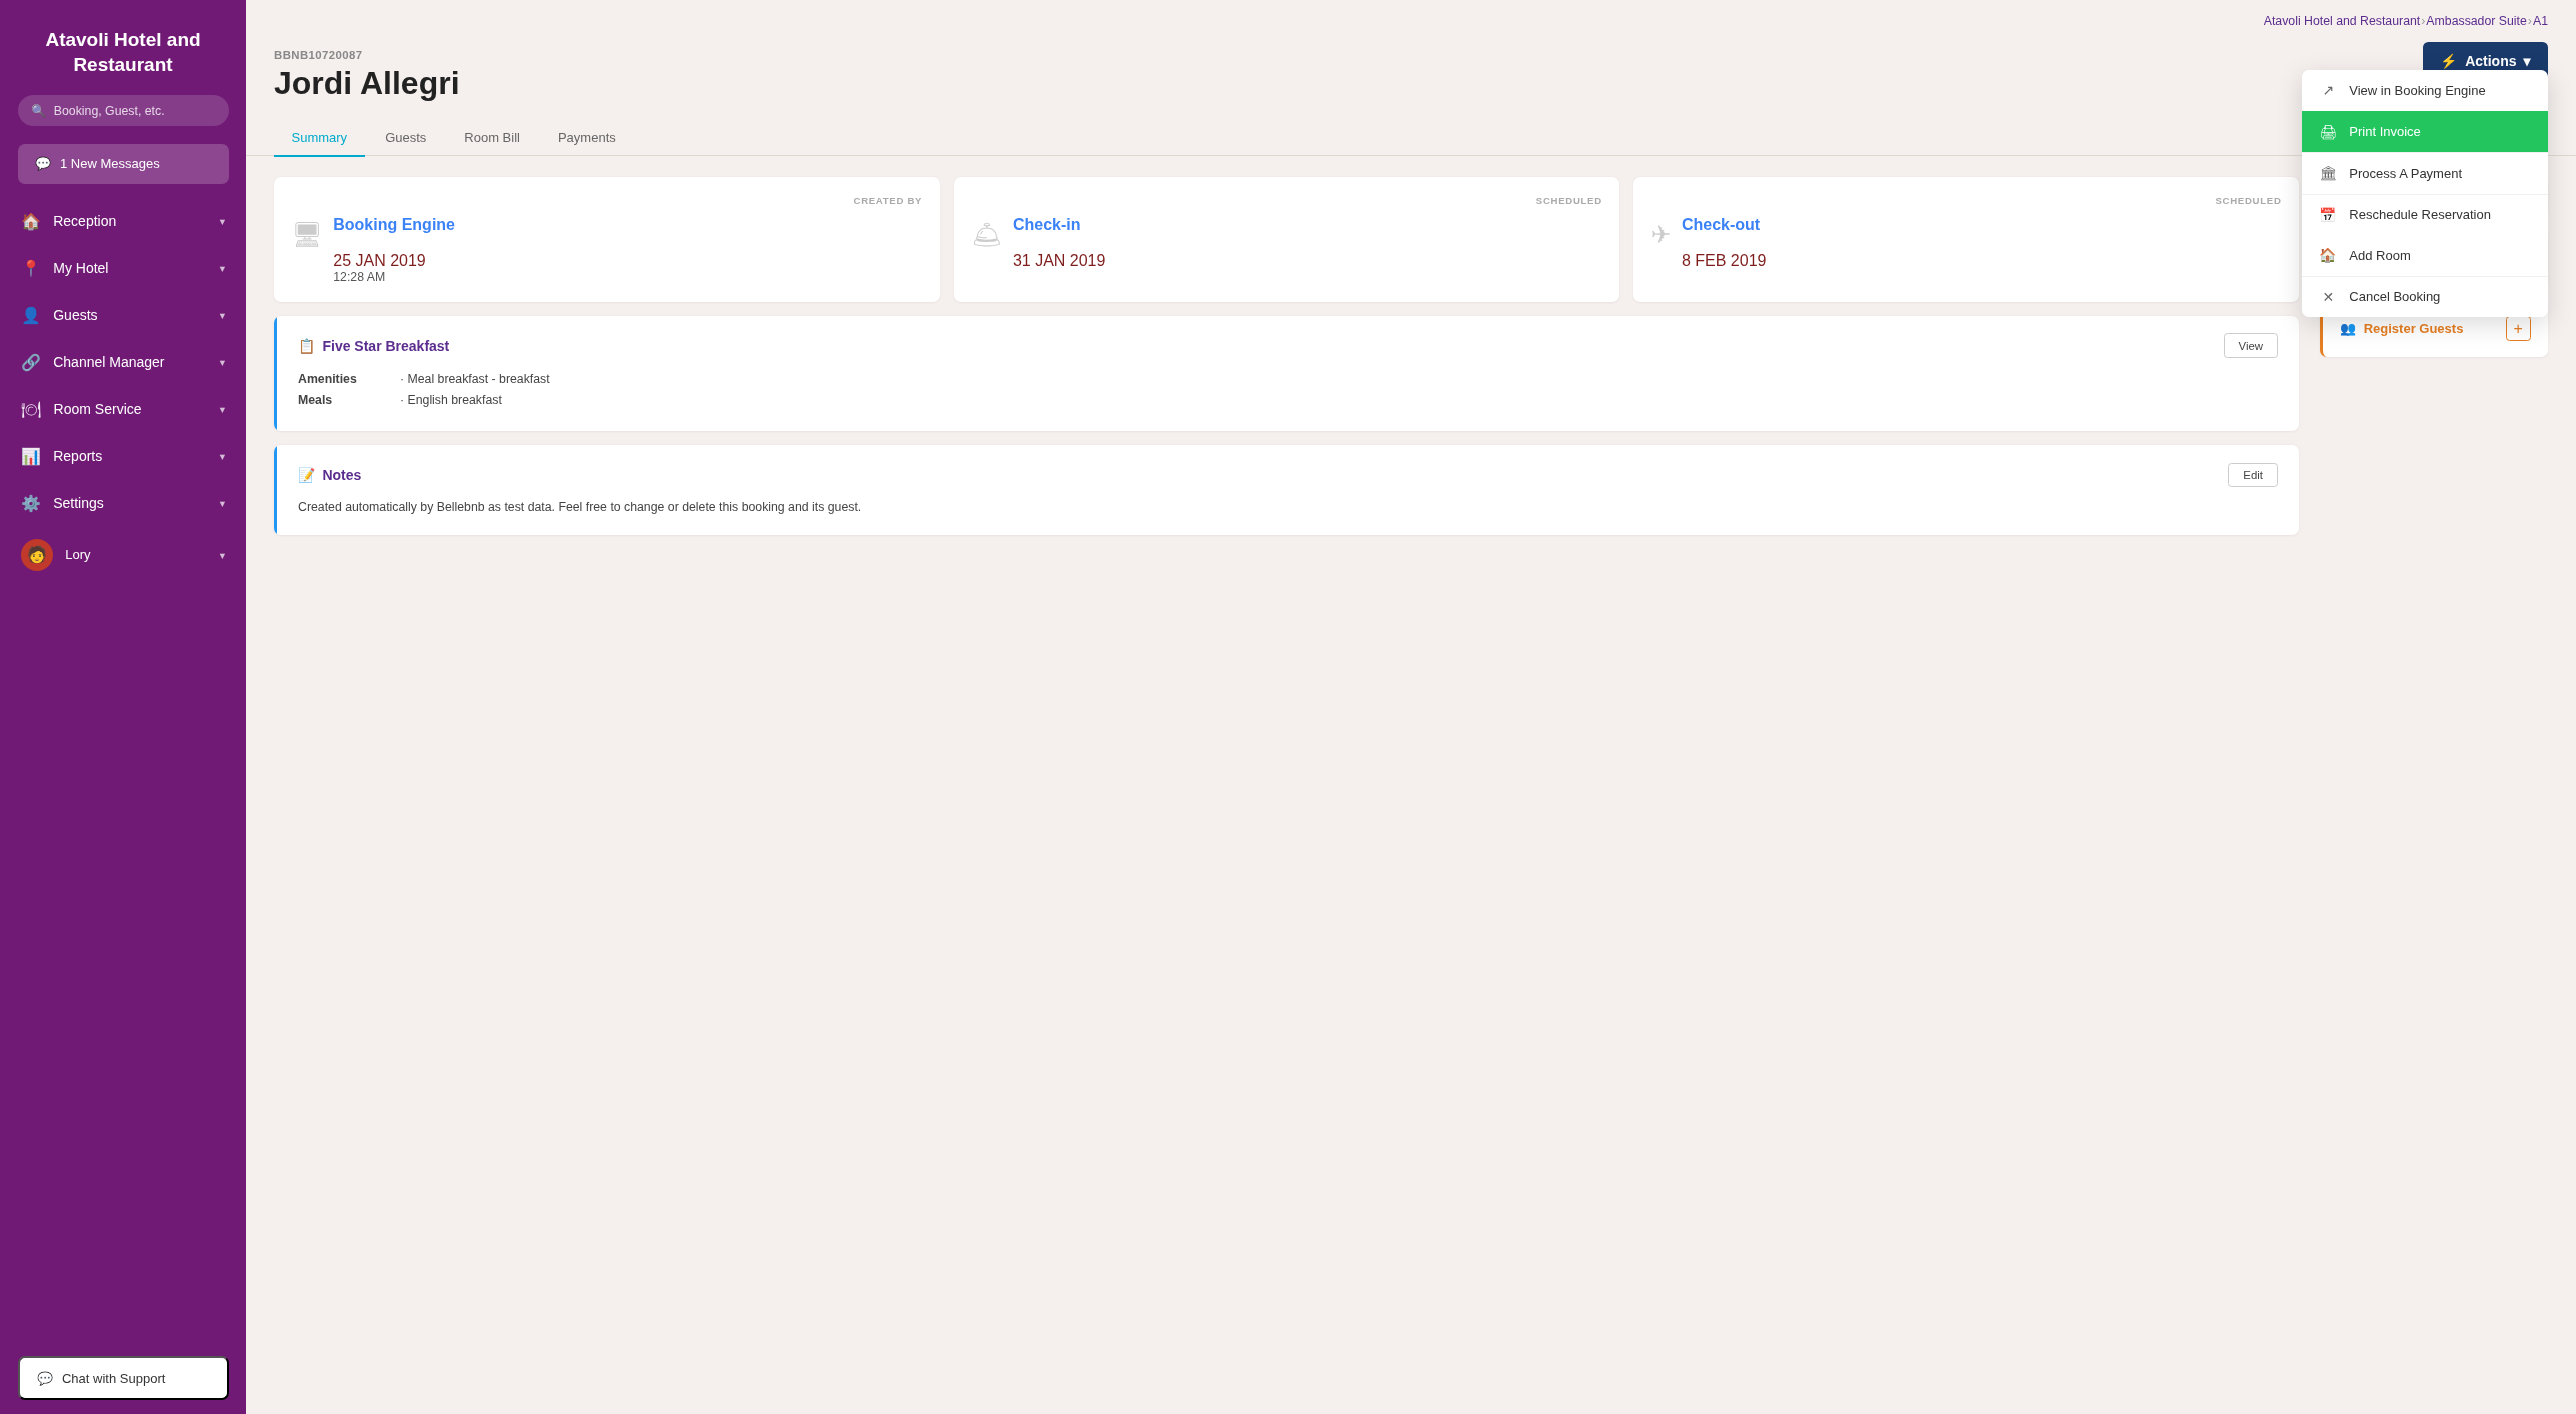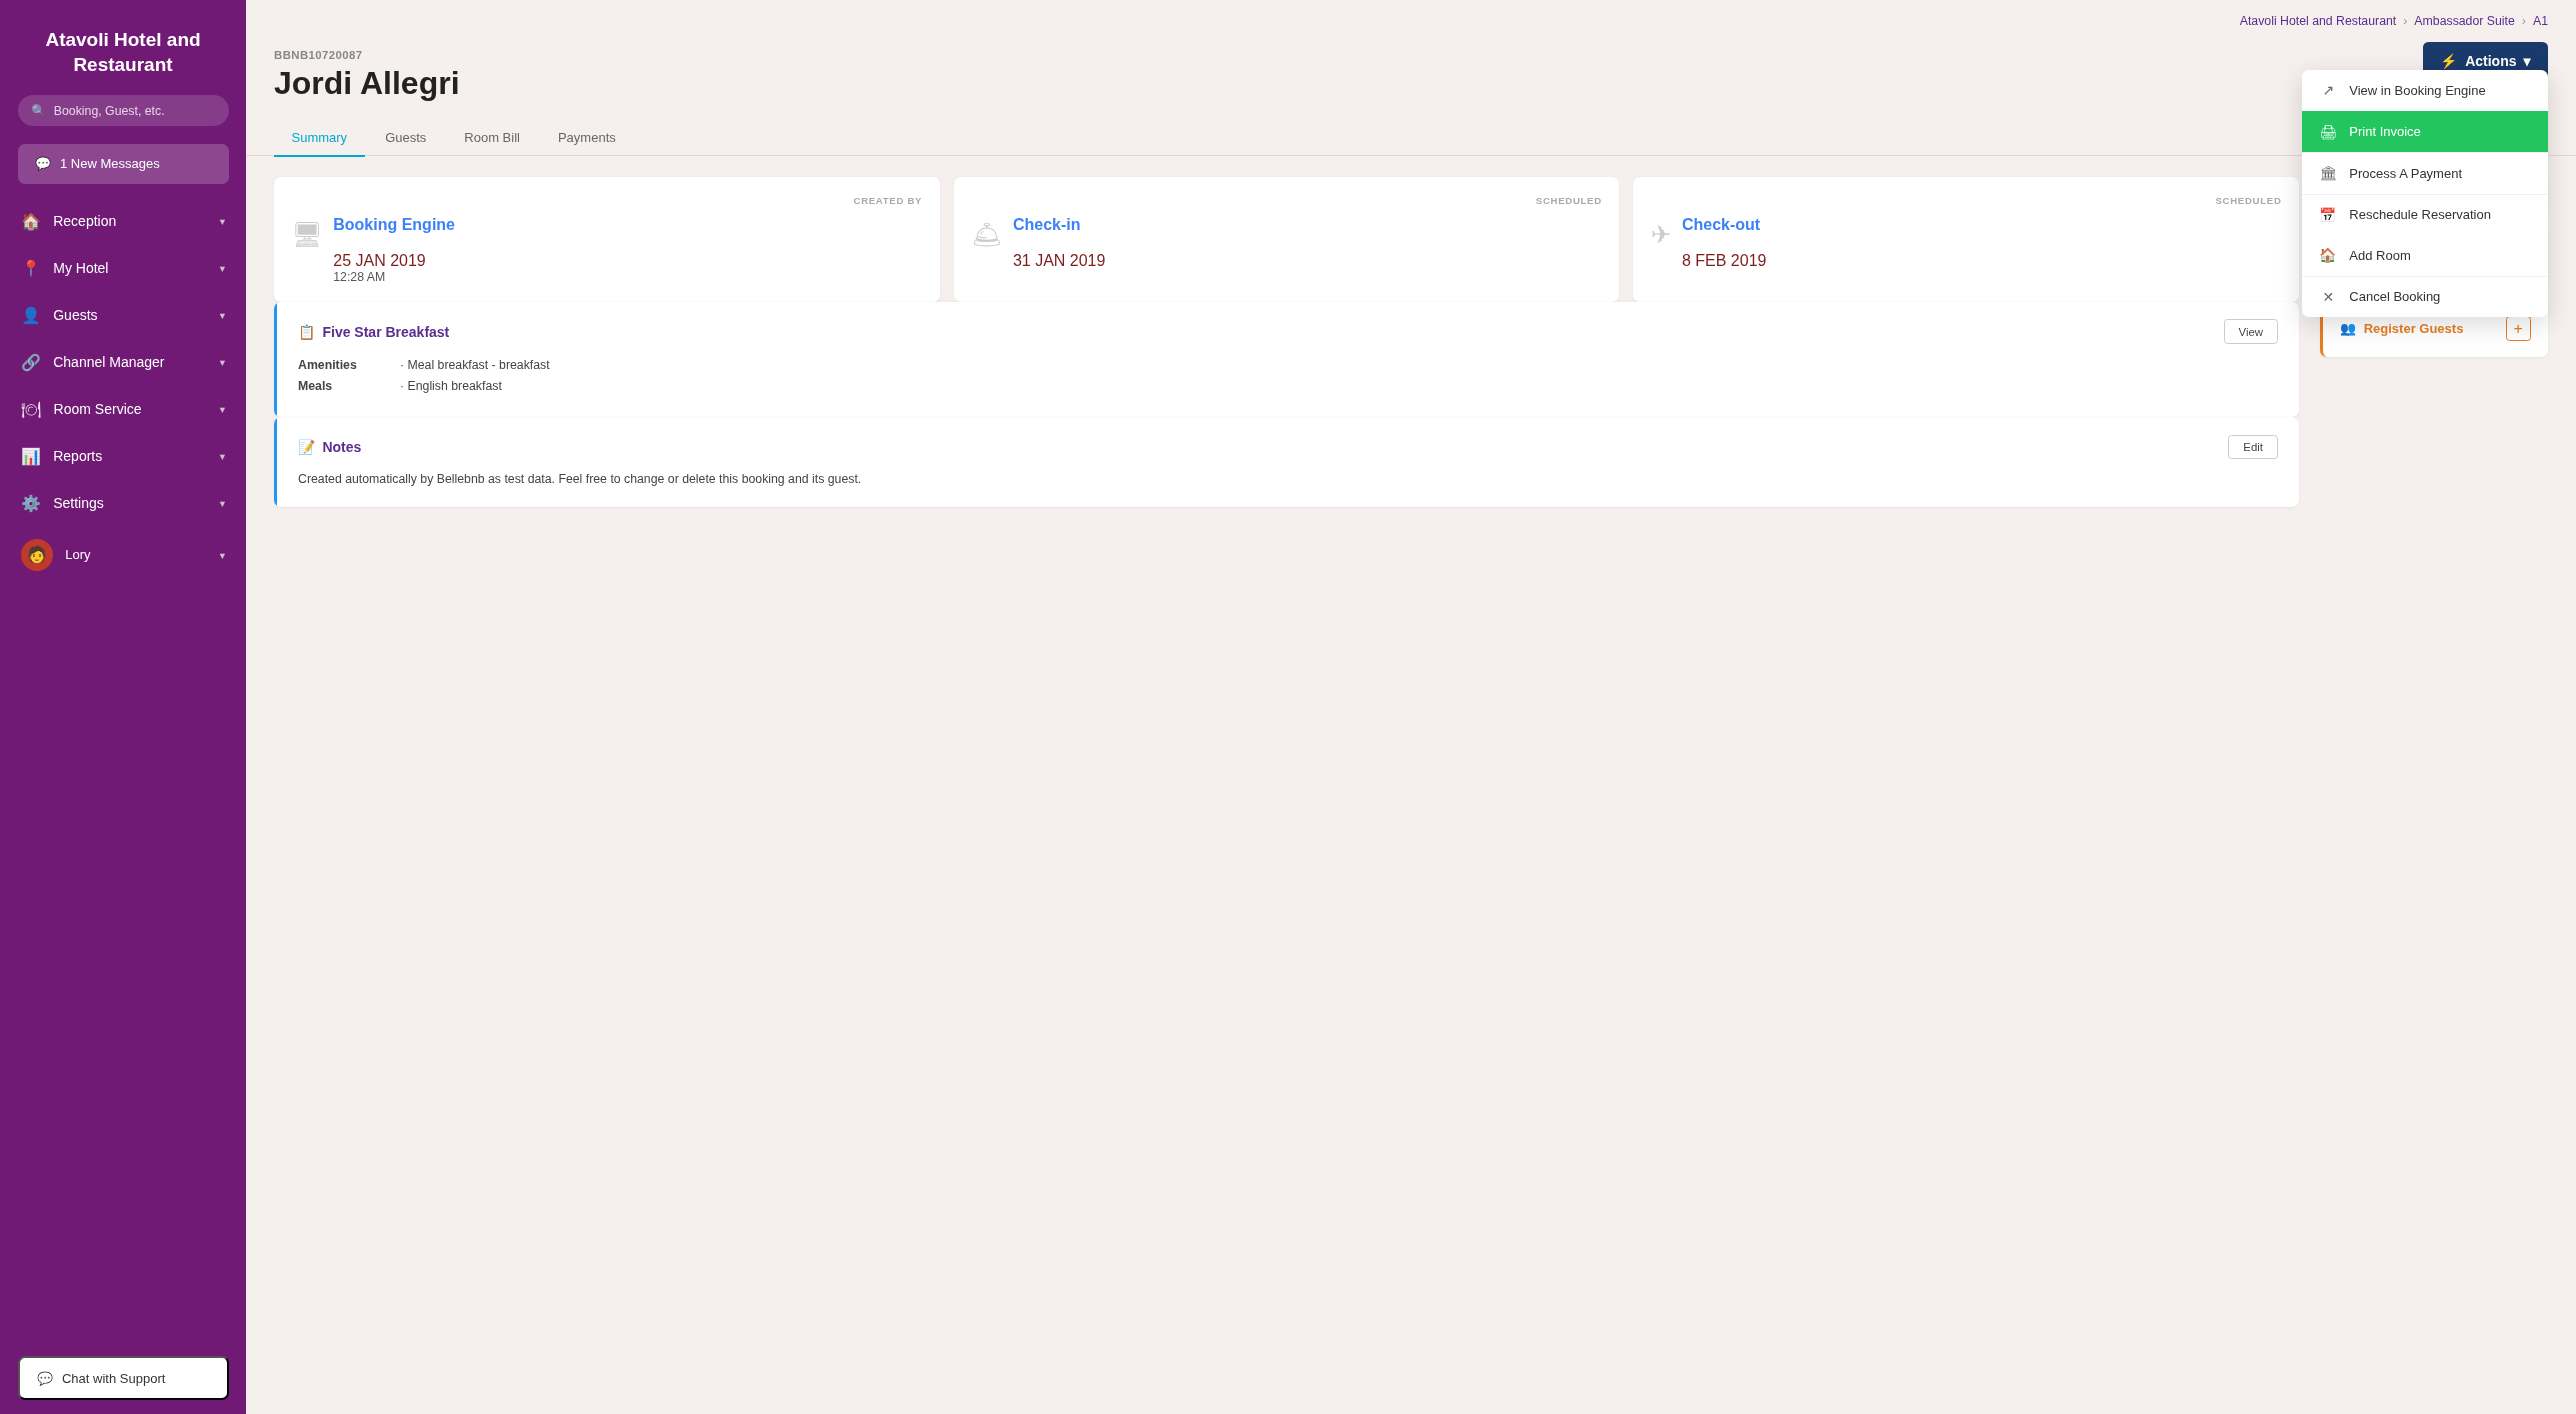--- a/index.html
+++ b/index.html
@@ -109,21 +109,21 @@
       overflow-y: auto;
       display: flex;
       flex-direction: column;
     }
 
     
     #breadcrumb {
       padding: 14px 28px;
       display: flex;
       align-items: center;
-      gap: 7px;
+      gap: 1px;
       font-size: 12.3px;
       justify-content: flex-end;
     }
     .breadcrumb-link { color: #5b2d8e; cursor: pointer; text-decoration: none; }
     .breadcrumb-sep { color: #999; }
     .breadcrumb-current { color: #5b2d8e; }
 
     
     #content-header {
       padding: 7px 28px 0;
@@ -182,21 +182,21 @@
 
     
     #content-body {
       display: flex;
       gap: 0;
       flex: 1;
       padding: 21px 28px;
       gap: 21px;
     }
 
-    #left-col { flex: 1; display: flex; flex-direction: column; }
+    #left-col { flex: 1; display: flex; flex-direction: column; gap: 14px; }
     #right-col { width: 228px; display: flex; flex-direction: column; gap: 14px; }
 
     
     #booking-cards {
       display: flex;
       gap: 14px;
     }
     .booking-card {
       flex: 1;
       background: white;

